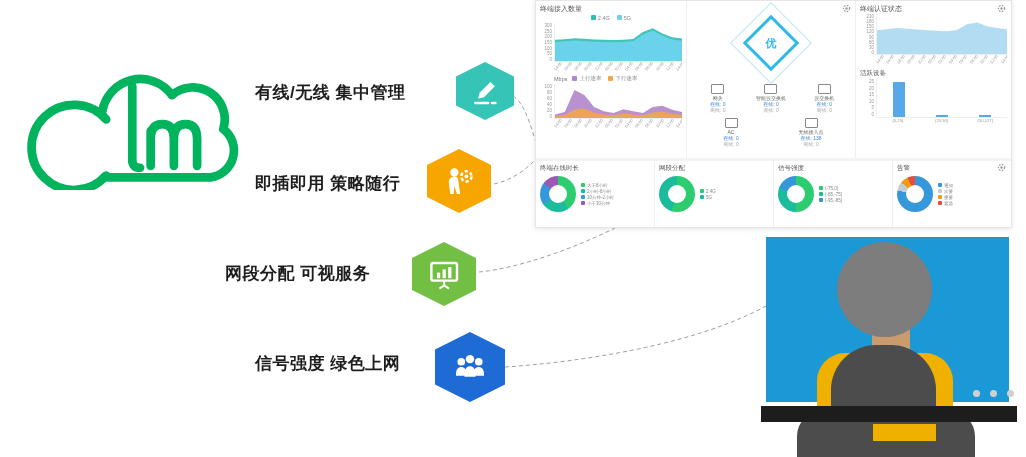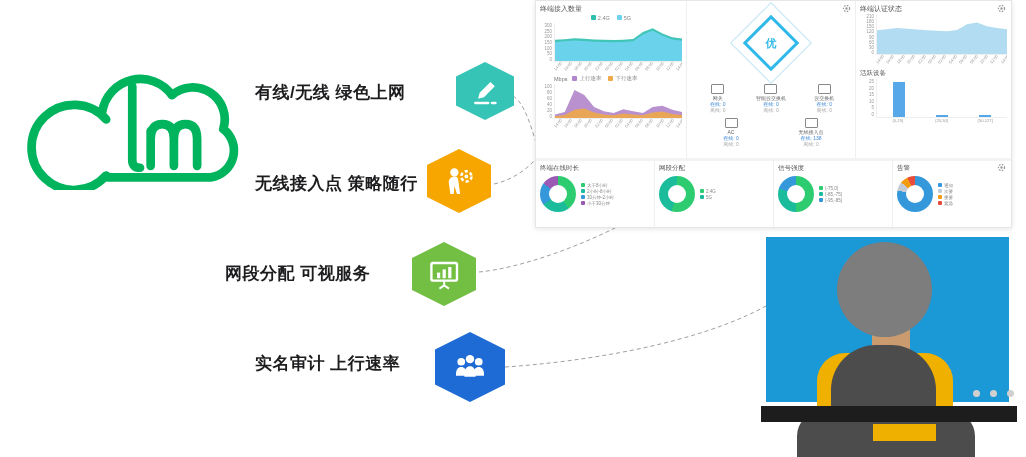--- a/index.html
+++ b/index.html
@@ -103,32 +103,32 @@
     <svg viewBox="0 0 240 155" width="235" height="150">
       <g fill="none" stroke="#00b45e" stroke-width="9" stroke-linecap="round" stroke-linejoin="round">
         <path d="M 100 82 A 44 44 0 1 0 100 140"></path>
         <path d="M 96 74 A 40 40 0 0 1 168 57 A 33 33 0 0 1 221 92 A 28 28 0 0 1 208 142 L 102 142"></path>
         <path d="M 127 48 L 127 124 Q 127 132 135 132"></path>
         <path d="M 146 130 L 146 94 M 146 102 Q 146 87 158 87 Q 170 87 170 102 L 170 130 M 170 102 Q 170 87 182 87 Q 194 87 194 102 L 194 130"></path>
       </g>
     </svg>
   </div>
 
-  <div class="feat-label" style="left:255px;top:81px;">有线/无线 绿色上网</div>
+  <div class="feat-label" style="left:255px;top:81px;">有线/无线 集中管理</div>
   <div class="hex" style="left: 456px; top: 62px; width: 58px; height: 58px; background: rgb(53, 196, 181);">
     <svg viewBox="0 0 24 24">
       <path d="M8 13 L15.5 5.5 L18.5 8.5 L11 16 L7 17 Z" fill="#fff"></path>
       <g stroke="#fff" stroke-width="1.6" stroke-linecap="round">
           <path d="M5 20 h9"></path>
           <path d="M16.5 20 h2.5"></path>
         </g>
     </svg>
   </div>
 
-  <div class="feat-label" style="left:255px;top:172px;">无线接入点 策略随行</div>
+  <div class="feat-label" style="left:255px;top:172px;">即插即用 策略随行</div>
   <div class="hex" style="left: 427px; top: 149px; width: 64px; height: 64px; background: rgb(247, 166, 0);">
     <svg viewBox="0 0 24 24">
       <circle cx="9" cy="6.5" r="2.6" fill="#fff"></circle>
       <path d="M9 9 C 6.5 9 5.5 11 5.5 13 L6.5 20 H8.6 L9 15 L10.6 20 H12.6 L11.5 12 C 11.3 10 11 9 9 9 Z" fill="#fff"></path>
       <circle cx="16.5" cy="9" r="3.2" fill="none" stroke="#fff" stroke-width="1.6" stroke-dasharray="2 1.4"></circle>
       <circle cx="16.5" cy="9" r="1.2" fill="#fff"></circle>
     </svg>
   </div>
 
   <div class="feat-label" style="left:225px;top:262px;">网段分配 可视服务</div>
@@ -139,21 +139,21 @@
         <path d="M12 16 v3 M9 21 l3-2 3 2" stroke-width="1.2"></path>
       </g>
       <g fill="#fff">
         <rect x="7.5" y="11" width="2" height="3.5"></rect>
         <rect x="11" y="9" width="2" height="5.5"></rect>
         <rect x="14.5" y="7.5" width="2" height="7"></rect>
       </g>
     </svg>
   </div>
 
-  <div class="feat-label" style="left:255px;top:352px;">实名审计 上行速率</div>
+  <div class="feat-label" style="left:255px;top:352px;">信号强度 绿色上网</div>
   <div class="hex" style="left: 435px; top: 332px; width: 70px; height: 70px; background: rgb(30, 107, 214);">
     <svg viewBox="0 0 24 24" fill="#fff">
       <circle cx="7" cy="9" r="2.2"></circle>
         <path d="M4 16 c0-2.5 1.3-4 3-4 s3 1.5 3 4 v1 H4 Z"></path>
       <circle cx="12" cy="7.5" r="2.4"></circle>
         <path d="M8.8 16 c0-3 1.5-4.5 3.2-4.5 s3.2 1.5 3.2 4.5 v1.5 H8.8 Z"></path>
       <circle cx="17" cy="9" r="2.2"></circle>
         <path d="M14 16 c0-2.5 1.3-4 3-4 s3 1.5 3 4 v1 h-6 Z"></path>
     </svg>
   </div>

